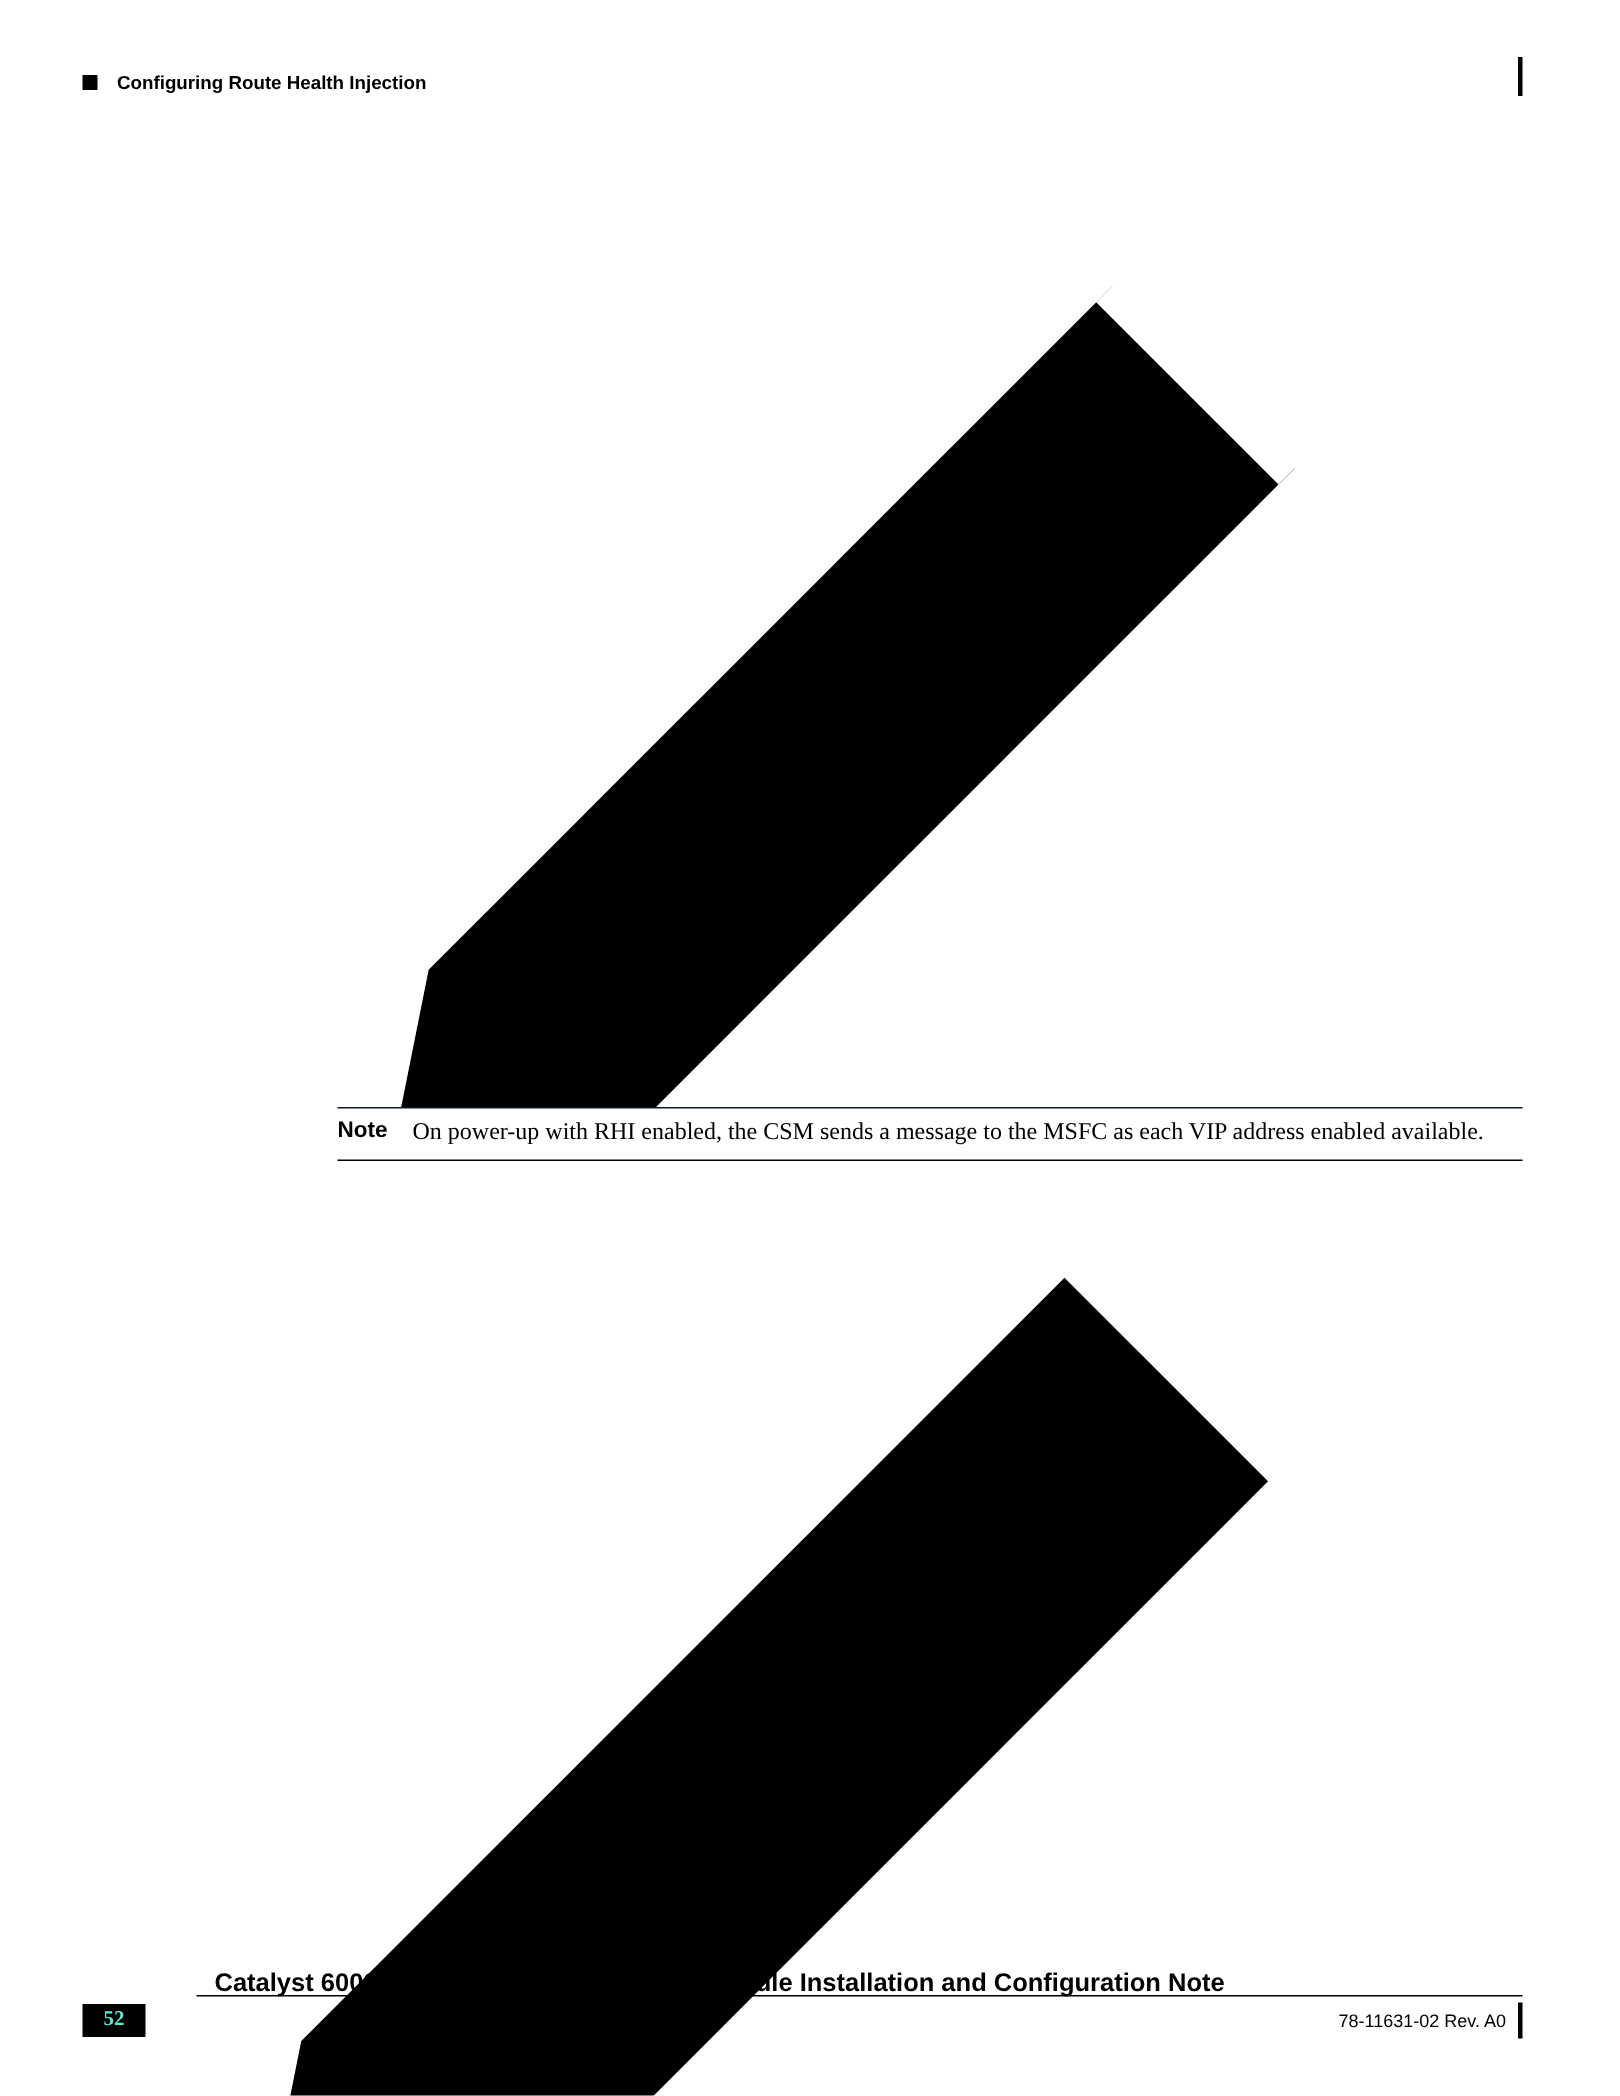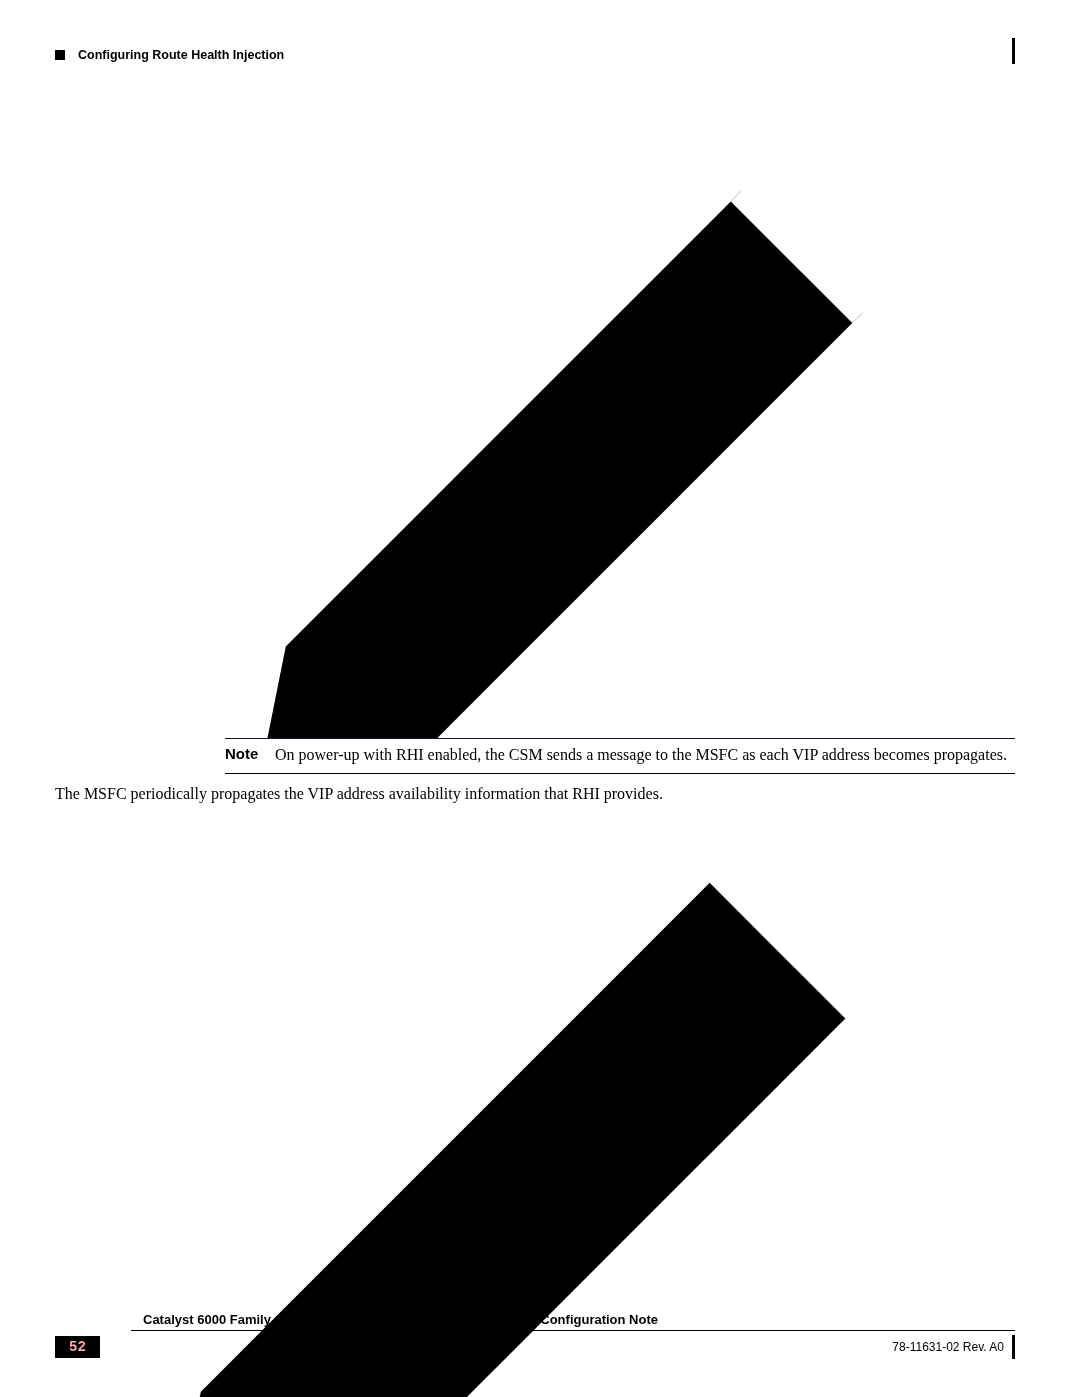--- a/index.html
+++ b/index.html
@@ -94,31 +94,31 @@
     border-top: 1.5px solid #000;
     margin-left: 76px;
     margin-bottom: 4px;
   }
   .footer-line {
     display: flex;
     align-items: center;
   }
   .page-badge {
     background: #000;
-    color: #fca5a5;
-    font-family: Liberation Mono, monospace;
+    color: #5eead4;
+    font-family: Liberation Serif, serif;
     font-weight: bold;
     font-size: 14px;
     padding: 3px 14px;
     margin-right: 10px;
   }
   .footer-title {
     font-family: Arial, Helvetica, sans-serif;
     font-weight: bold;
-    font-size: 13px;
+    font-size: 17px;
     flex: 0 0 auto;
     margin-left: 0;
     position: absolute;
     left: 88px;
     top: -18px;
   }
   .footer-rev {
     font-family: Arial, Helvetica, sans-serif;
     font-weight: normal;
     font-size: 12px;
@@ -150,25 +150,24 @@
 
     <div class="note-box note-inner">
       <div class="pencil-wrap">
         <svg viewBox="0 0 26 20">
             <path d="M2 17 L17 2 L21 6 L6 21 L1 22 Z" fill="#000"></path>
             <path d="M17 2 L21 6" stroke="#fff" stroke-width="1"></path>
           </svg>
       </div>
       <div class="note-row">
         <div class="note-label">Note</div>
-        <div class="note-text">On power-up with RHI enabled, the CSM sends a message to the MSFC as each VIP address becomes propagates.</div>
+        <div class="note-text">On power-up with RHI enabled, the CSM sends a message to the MSFC as each VIP address enabled available.</div>
       </div>
     </div>
 
-    <div class="para indent-block">The MSFC periodically propagates the VIP address availability information that RHI provides.</div>
 
     <div class="note-box note-outer">
       <div class="pencil-wrap">
         <svg viewBox="0 0 26 20">
             <path d="M2 17 L17 2 L21 6 L6 21 L1 22 Z" fill="#000"></path>
           </svg>
       </div>
 
     </div>
 

